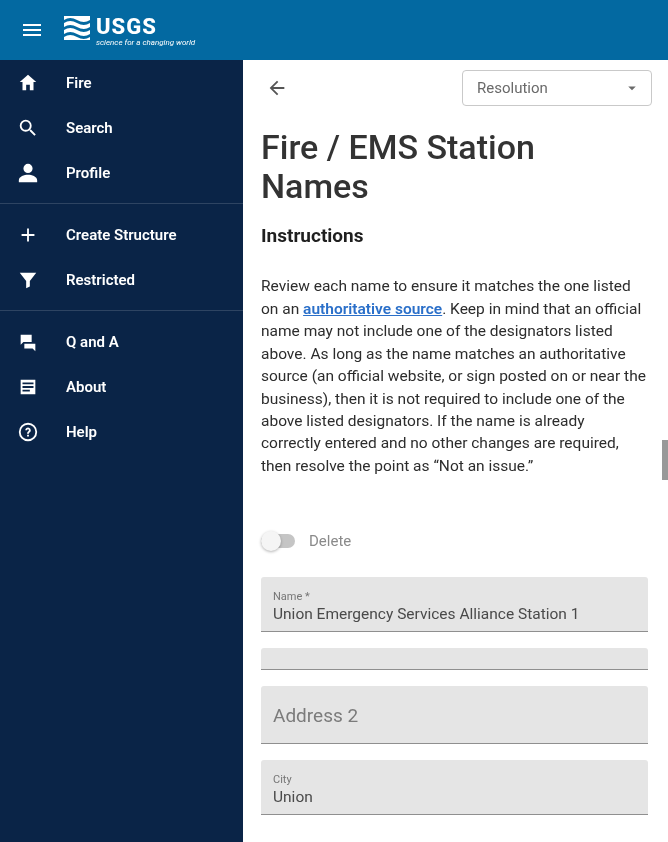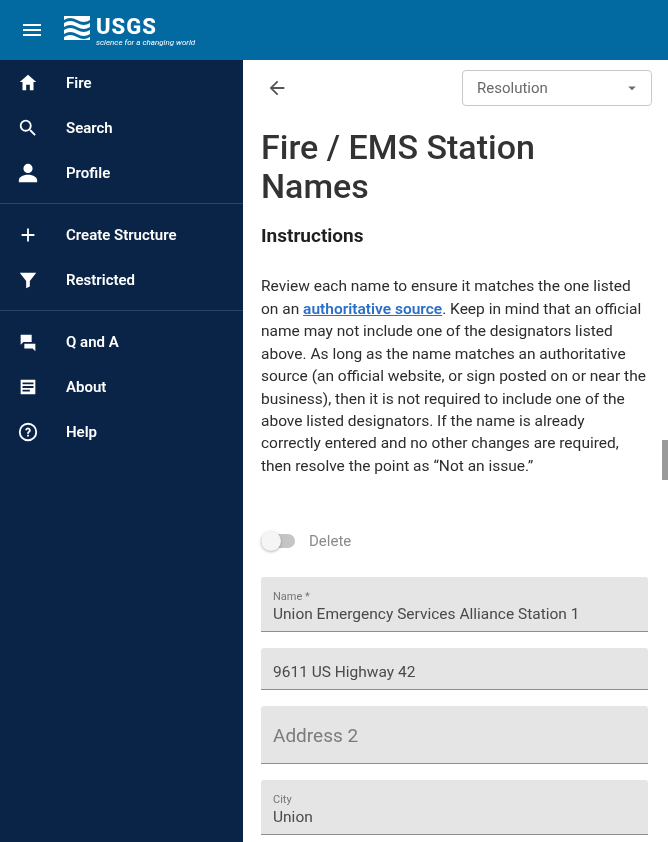--- a/index.html
+++ b/index.html
@@ -376,21 +376,20 @@
         </div>
         <span class="delete-label">Delete</span>
       </div>
 
       <div class="field">
         <div class="field-label">Name *</div>
         <input class="field-input" value="Union Emergency Services Alliance Station 1" style="">
       </div>
 
       <div class="field">
-        <input class="field-input" value="9611 US Highway 42" style="">
       </div>
 
       <div class="field empty">
         <input class="field-input" placeholder="Address 2" style="">
       </div>
 
       <div class="field">
         <div class="field-label">City</div>
         <input class="field-input" value="Union" style="">
       </div>

